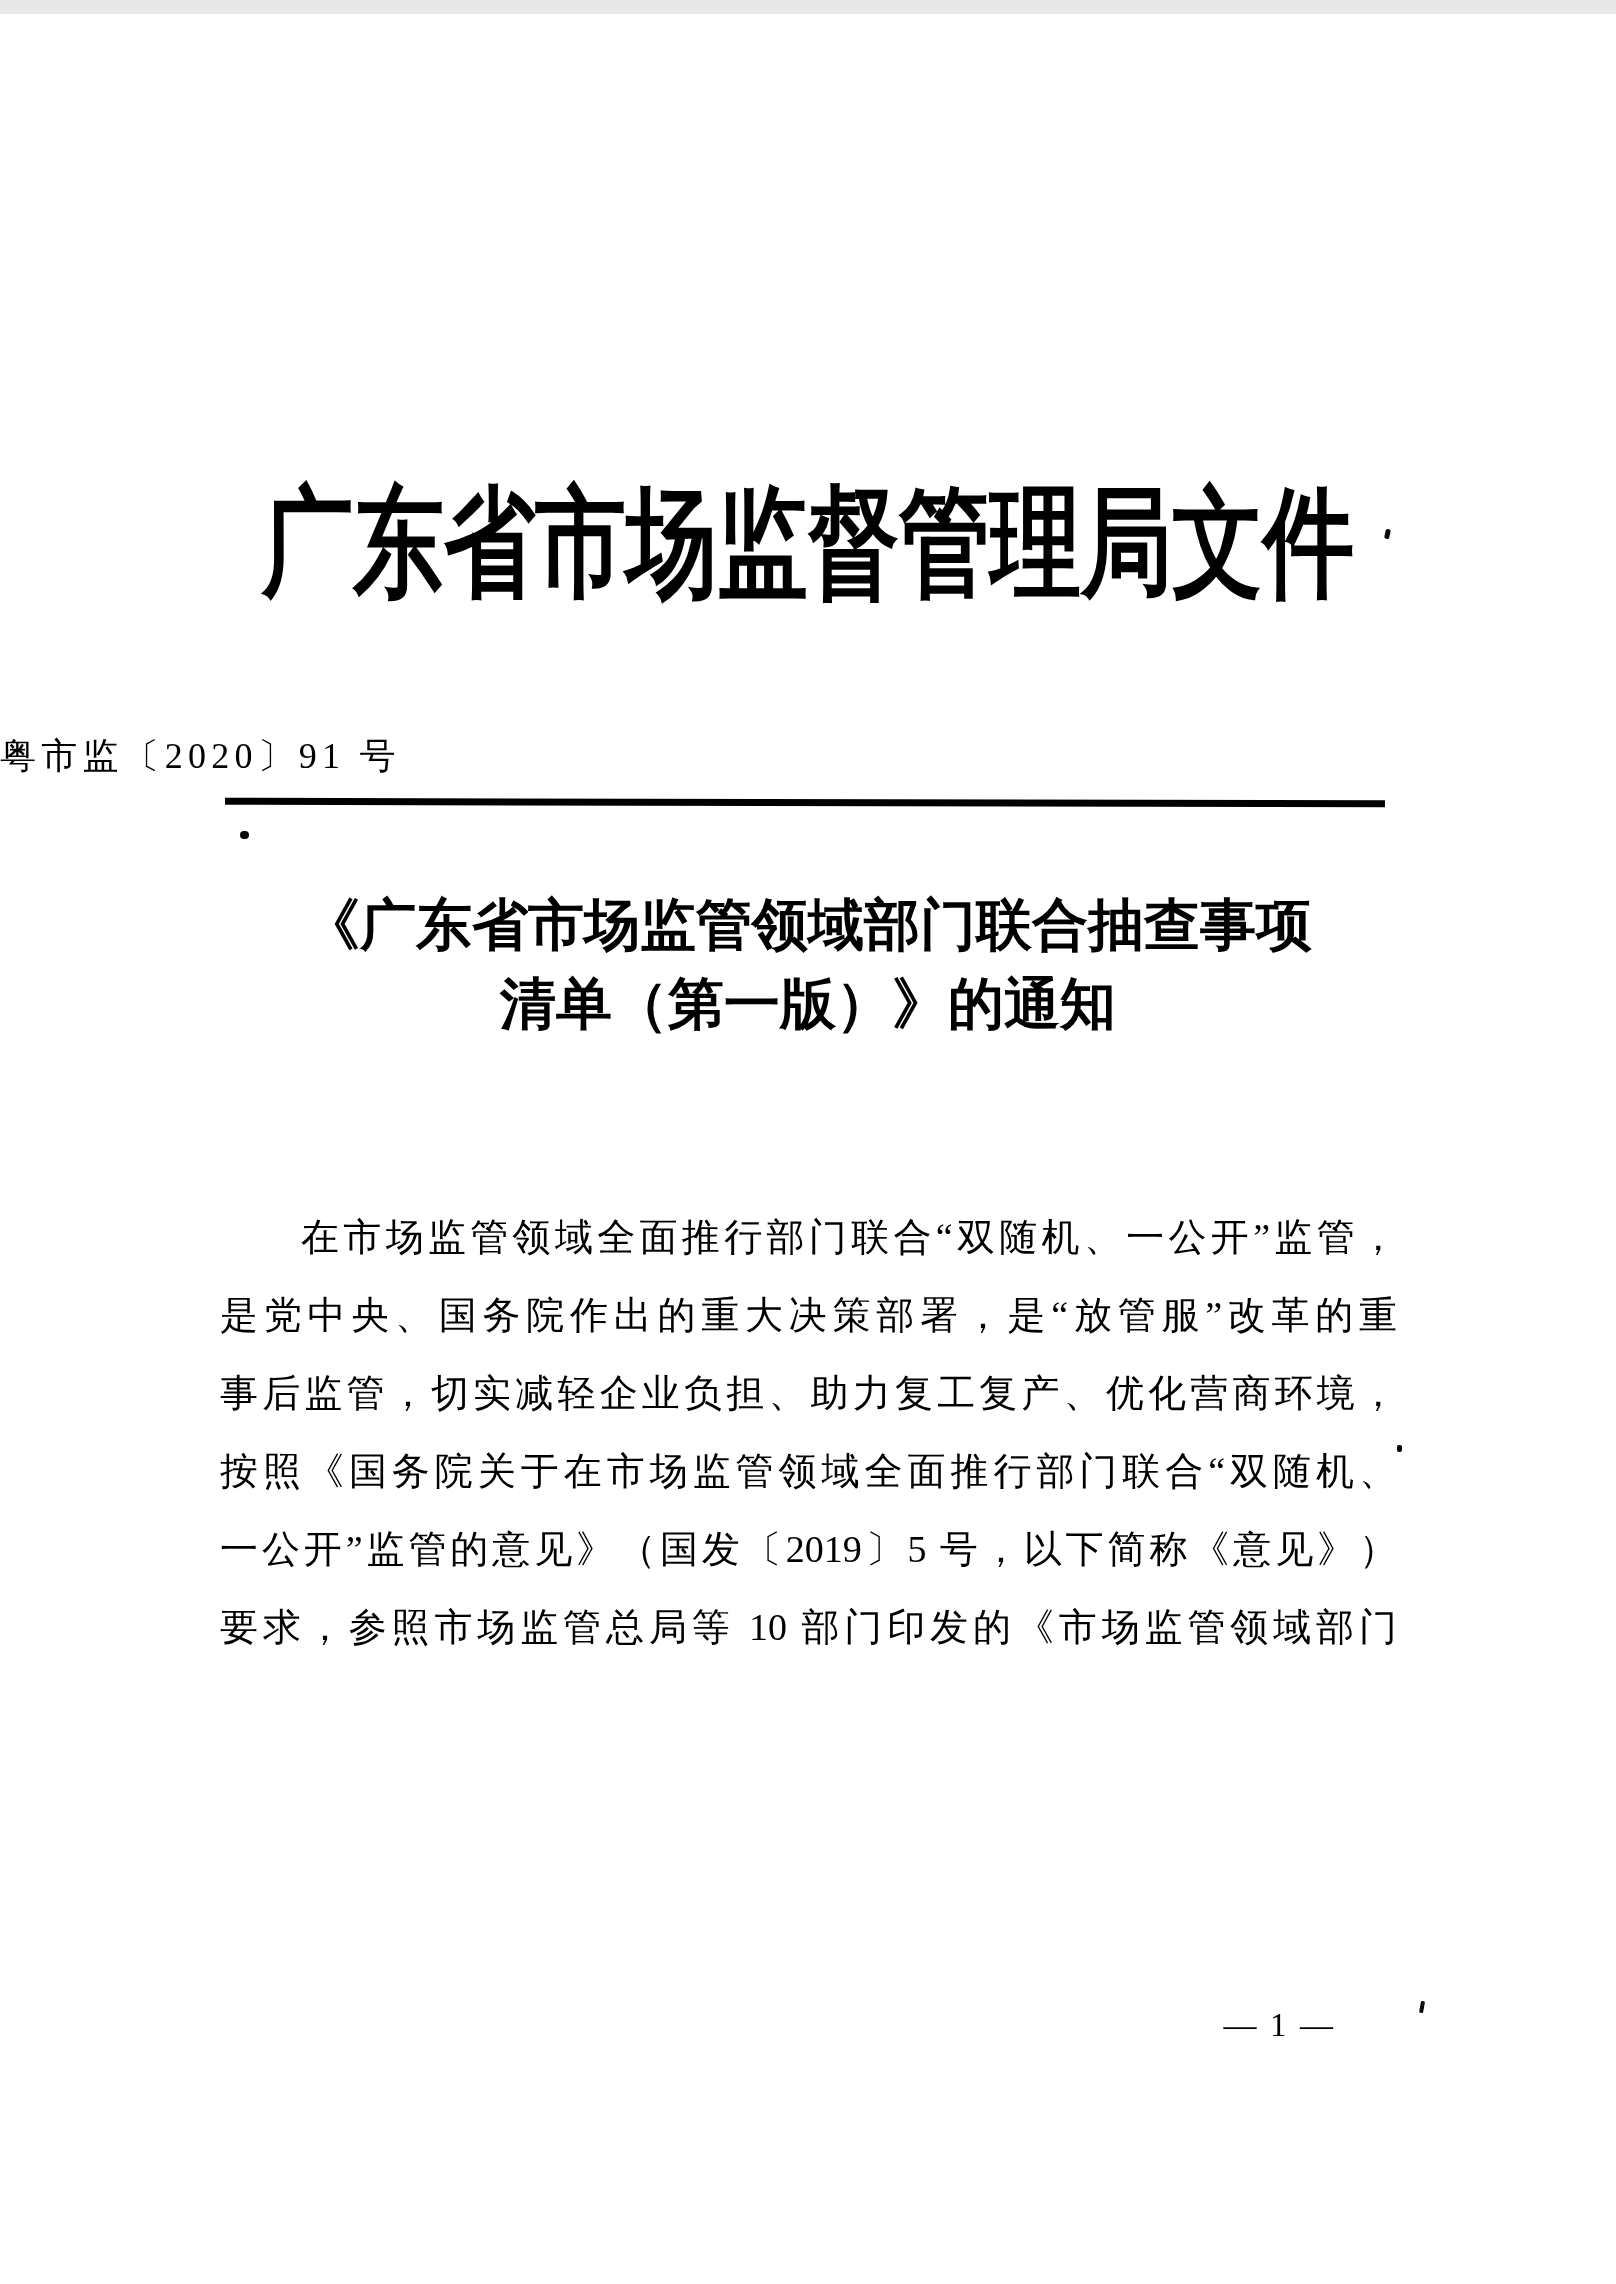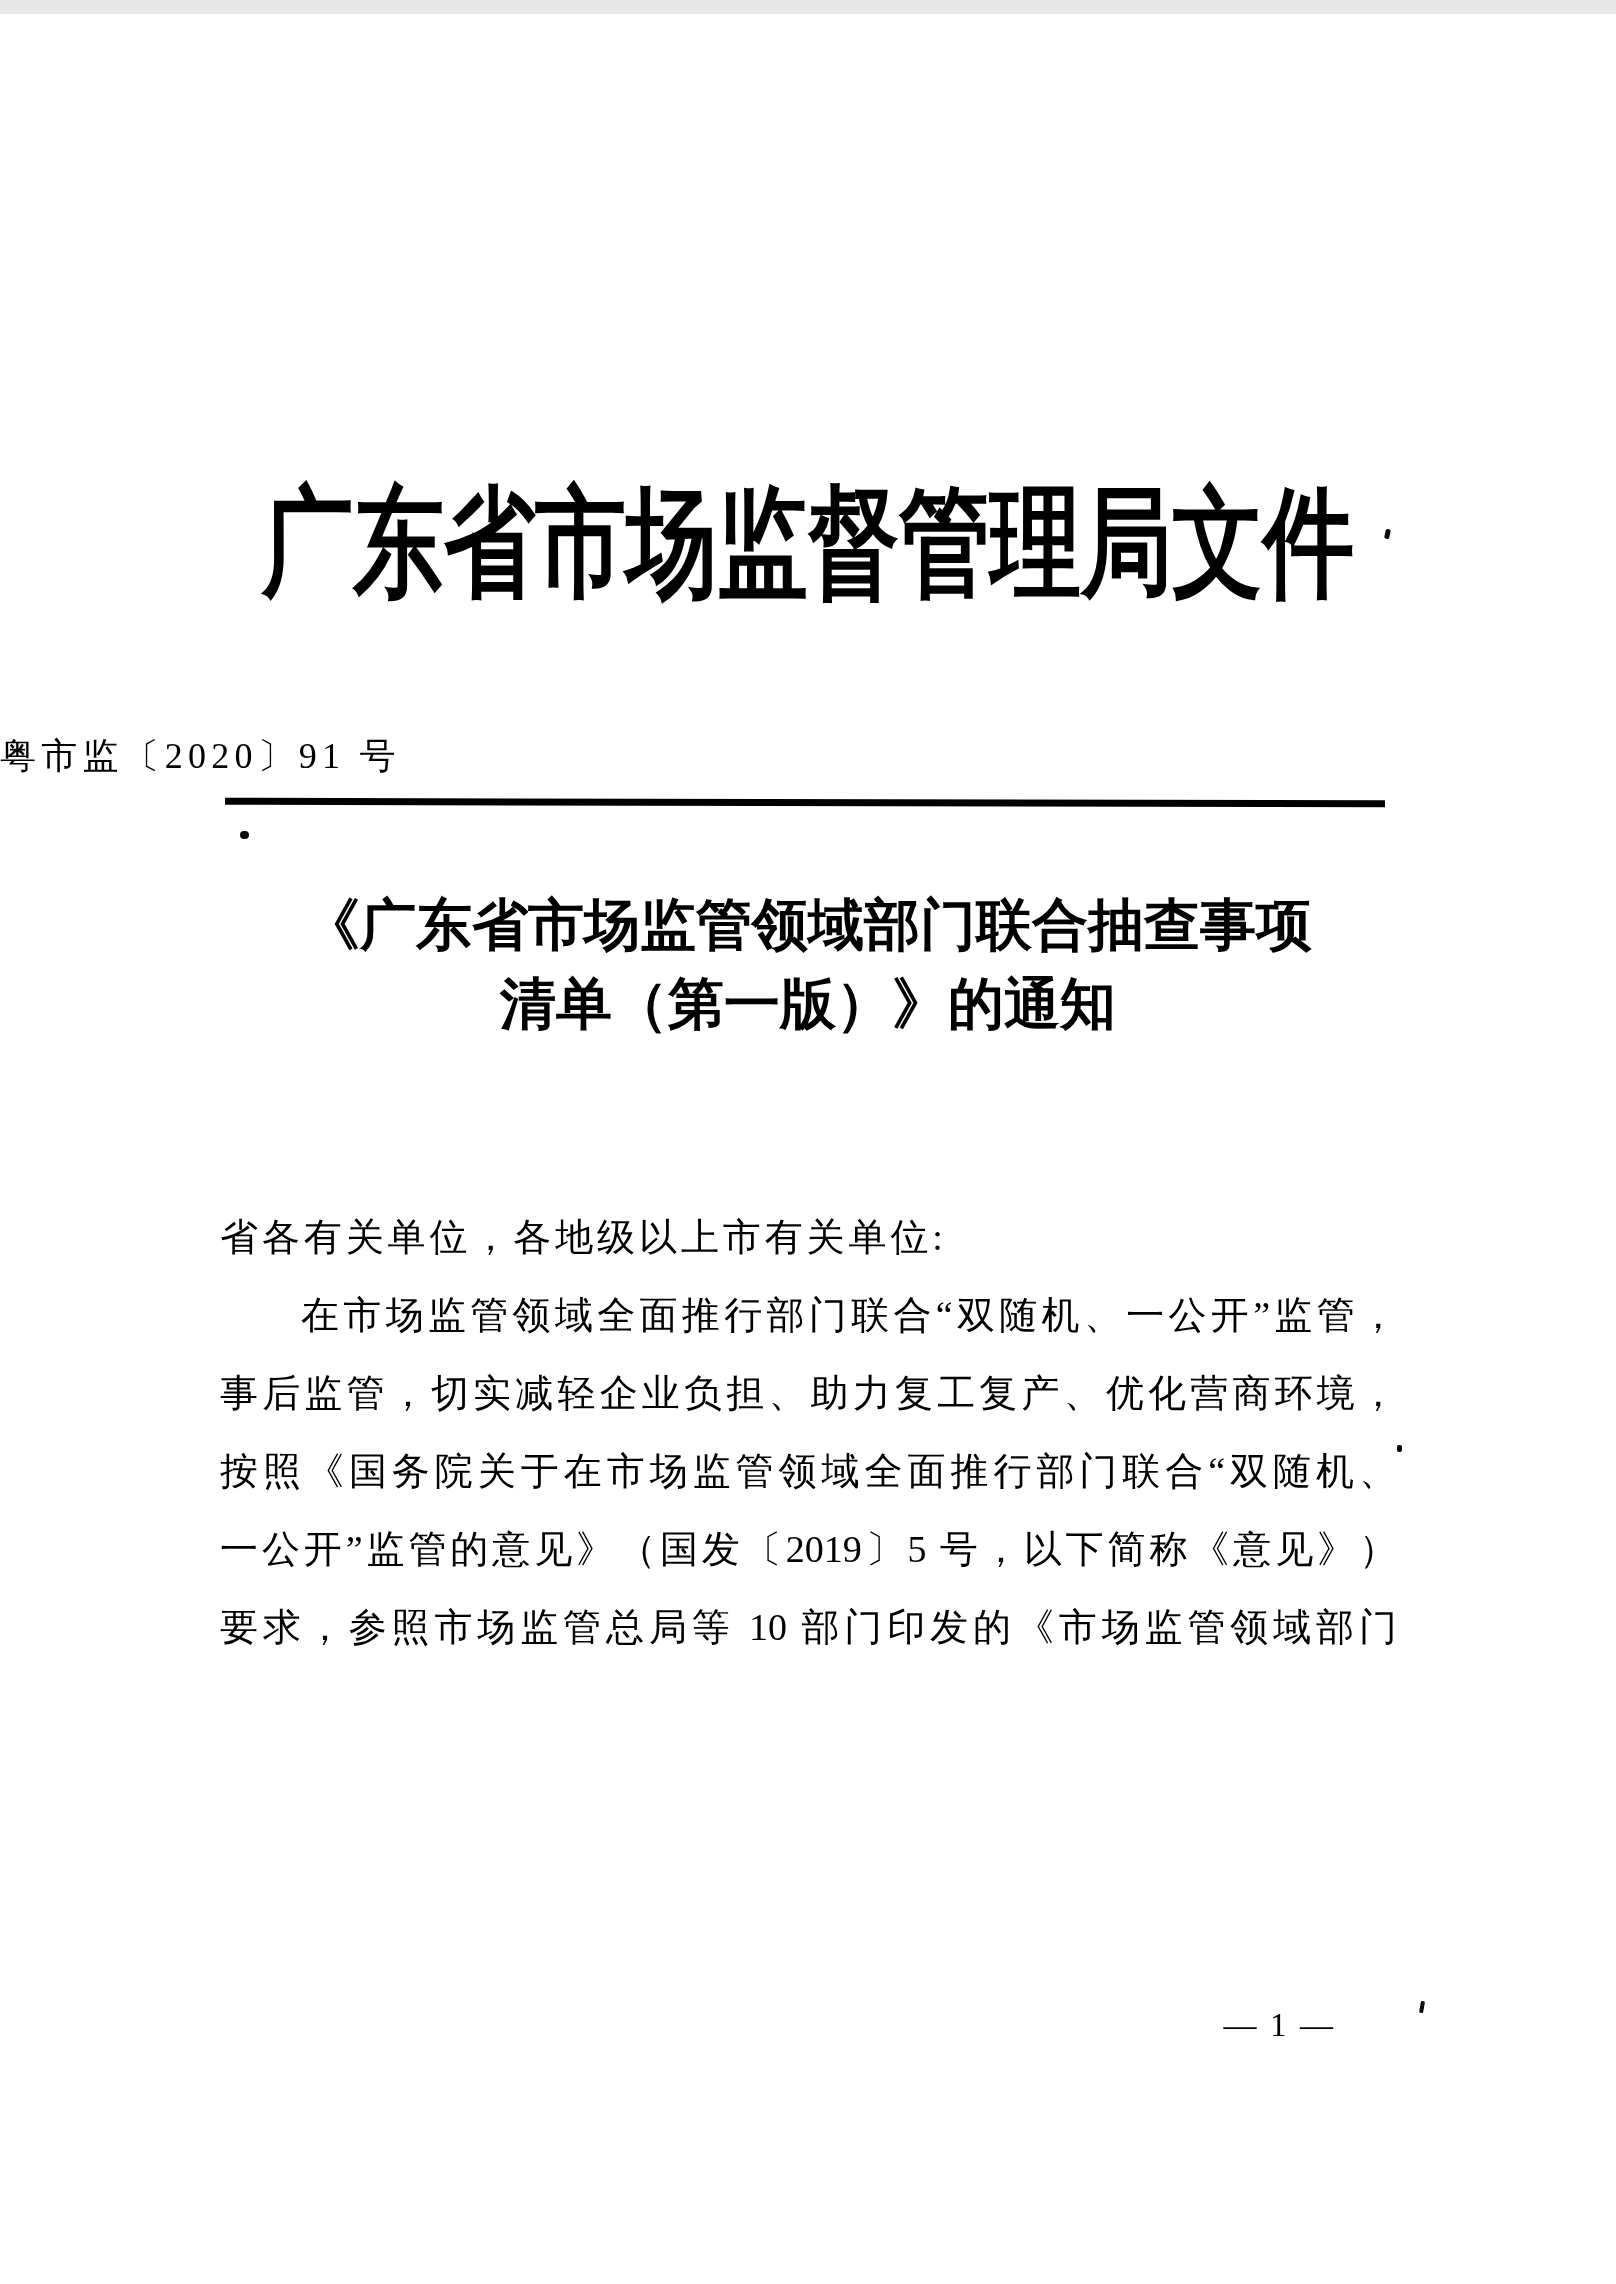--- a/index.html
+++ b/index.html
@@ -119,22 +119,22 @@
   <div class="doc-number">粤市监〔2020〕91 号</div>
 
   <div class="rule"></div>
 
   <div class="heading">
     <div>《广东省市场监管领域部门联合抽查事项</div>
     <div>清单（第一版）》的通知</div>
   </div>
 
   <div class="body-block">
-    <div class="body-line salutation">省各有关单位，各地级以上市有关单位:</div>
     <div class="body-line indent">在市场监管领域全面推行部门联合“双随机、一公开”监管，</div>
+    <div class="body-line">是党中央、国务院作出的重大决策部署，是“放管服”改革的重</div>
     <div class="body-line">事后监管，切实减轻企业负担、助力复工复产、优化营商环境，</div>
     <div class="body-line">按照《国务院关于在市场监管领域全面推行部门联合“双随机、</div>
     <div class="body-line">一公开”监管的意见》（国发〔2019〕5 号，以下简称《意见》）</div>
     <div class="body-line">要求，参照市场监管总局等 10 部门印发的《市场监管领域部门</div>
   </div>
 
   <div class="page-number">— 1 —</div>
 
   <div class="artifact a-title"></div>
   <div class="artifact a-rule"></div>

